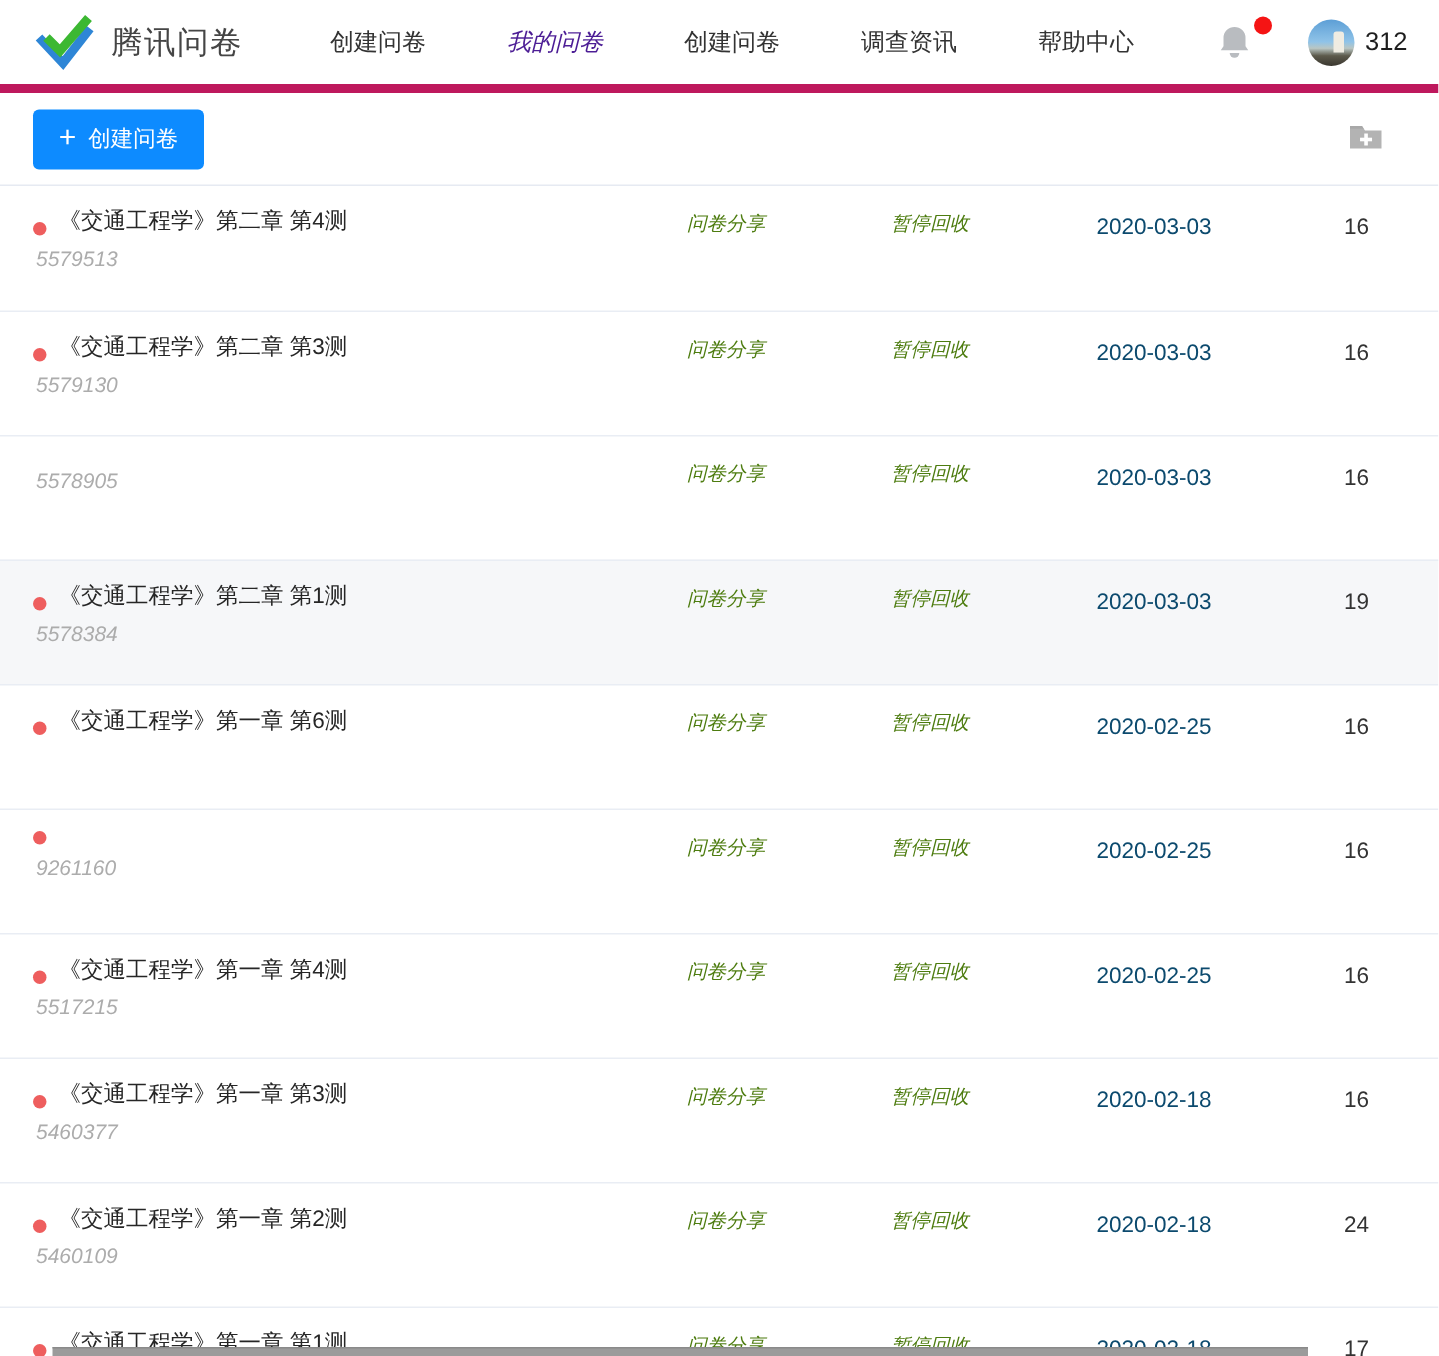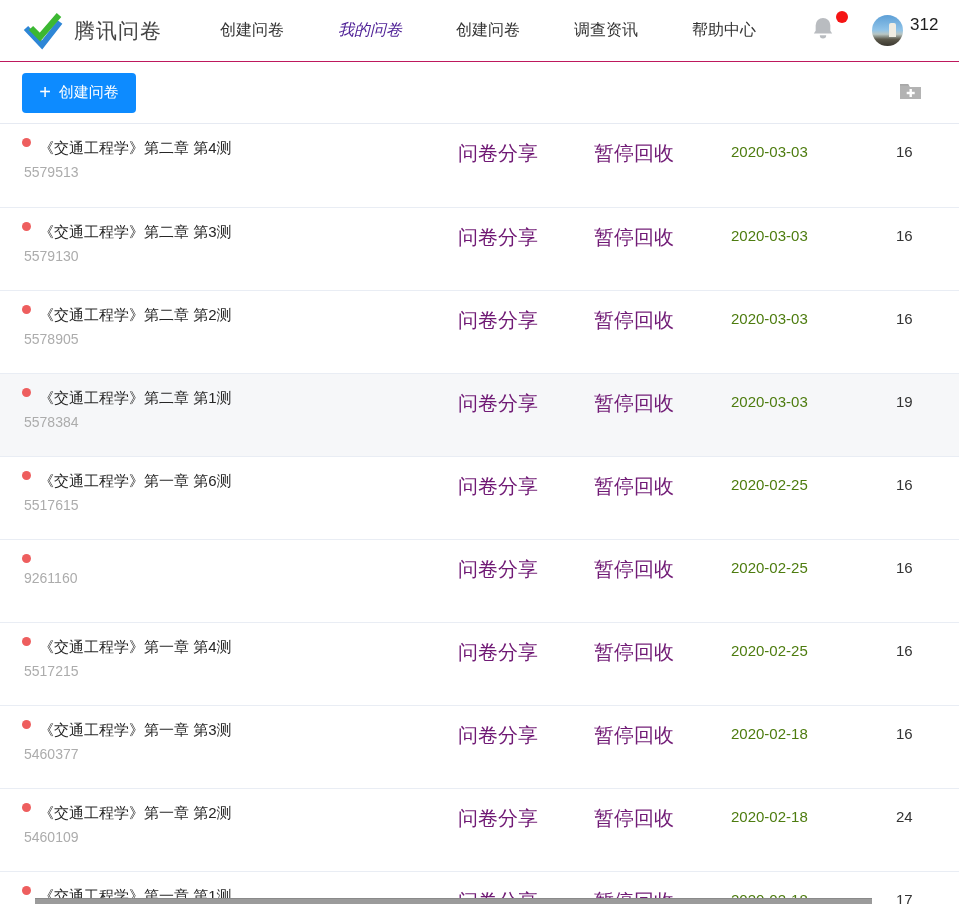--- a/index.html
+++ b/index.html
@@ -9,21 +9,21 @@
     background: #ffffff;
     color: #333;
     position: relative;
   }
 
   
   .header {
     height: 62px;
     display: flex;
     align-items: center;
-    border-bottom: 1px solid #be185d;
+    border-bottom: 6px solid #be185d;
     padding-left: 22px;
     white-space: nowrap;
     overflow: hidden;
   }
   .logo { display: flex; align-items: center; cursor: pointer; }
   .logo svg { display: block; }
   .logo-text {
     font-size: 21px;
     color: #454545;
     margin-left: 10px;
@@ -31,21 +31,21 @@
   }
   .nav { display: flex; align-items: center; margin-left: 58px; }
   .nav-item {
     font-size: 16px;
     color: #333;
     margin-right: 54px;
     cursor: pointer;
     padding: 4px 0;
   }
   .nav-item.active { color: #4c1d95; font-style: italic; }
-  .header-right { display: flex; margin-left: 2px; }
+  .header-right { display: flex; align-items: center; margin-left: 2px; }
   .bell-wrap { position: relative; width: 22px; height: 26px; cursor: pointer; }
   .notif-dot {
     position: absolute;
     top: -4px; right: -14px;
     width: 12px; height: 12px;
     border-radius: 50%;
     background: #f51414;
   }
   .avatar {
     width: 31px; height: 31px;
@@ -115,49 +115,51 @@
     display: grid;
     grid-template-columns: 458px 136px 137px 149px auto;
     height: 83px;
     border-top: 1px solid #e9edf4;
     cursor: pointer;
     background: #fff;
   }
   .row:first-child { border-top: none; }
   .row.hl { background: #f6f7f9; }
   .title-cell { padding: 14px 10px 0 22px; overflow: hidden; }
-  .title-line { display: flex; align-items: flex-start; }
+  .title-line { display: flex; align-items: flex-end; }
   .dot {
     width: 9px; height: 9px;
     border-radius: 50%;
     background: #ee5e5e;
     flex: none;
     margin-right: 8px;
   }
   .s-title {
     font-size: 15px;
     color: #262626;
     line-height: 19px;
     white-space: nowrap;
   }
   .s-id {
     font-size: 14px;
     color: #acacac;
     margin-top: 7px;
     padding-left: 2px;
+    font-style: italic;
   }
   .cell-type, .cell-status {
     padding-top: 16px;
-    font-size: 20px;
-    color: #701a75;
+    font-size: 13px;
+    color: #4d7c0f;
+    font-style: italic;
   }
   .cell-date {
     padding-top: 19px;
     font-size: 15px;
-    color: #4d7c0f;
+    color: #0c4a6e;
   }
   .cell-count {
     padding-top: 19px;
     padding-left: 16px;
     font-size: 15px;
     color: #333;
   }
 
   
   .hscrollbar {
@@ -256,24 +258,20 @@
       <div class="s-id">5579130</div>
     </div>
     <div class="cell-type">问卷分享</div>
     <div class="cell-status">暂停回收</div>
     <div class="cell-date">2020-03-03</div>
     <div class="cell-count">16</div>
   </div>
 
   <div class="row">
     <div class="title-cell">
-      <div class="title-line">
-        <span class="dot"></span>
-        <span class="s-title">《交通工程学》第二章 第2测</span>
-      </div>
       <div class="s-id">5578905</div>
     </div>
     <div class="cell-type">问卷分享</div>
     <div class="cell-status">暂停回收</div>
     <div class="cell-date">2020-03-03</div>
     <div class="cell-count">16</div>
   </div>
 
   <div class="row hl">
     <div class="title-cell">
@@ -288,21 +286,20 @@
     <div class="cell-date">2020-03-03</div>
     <div class="cell-count">19</div>
   </div>
 
   <div class="row">
     <div class="title-cell">
       <div class="title-line">
         <span class="dot"></span>
         <span class="s-title">《交通工程学》第一章 第6测</span>
       </div>
-      <div class="s-id">5517615</div>
     </div>
     <div class="cell-type">问卷分享</div>
     <div class="cell-status">暂停回收</div>
     <div class="cell-date">2020-02-25</div>
     <div class="cell-count">16</div>
   </div>
 
   <div class="row">
     <div class="title-cell">
       <div class="title-line">

